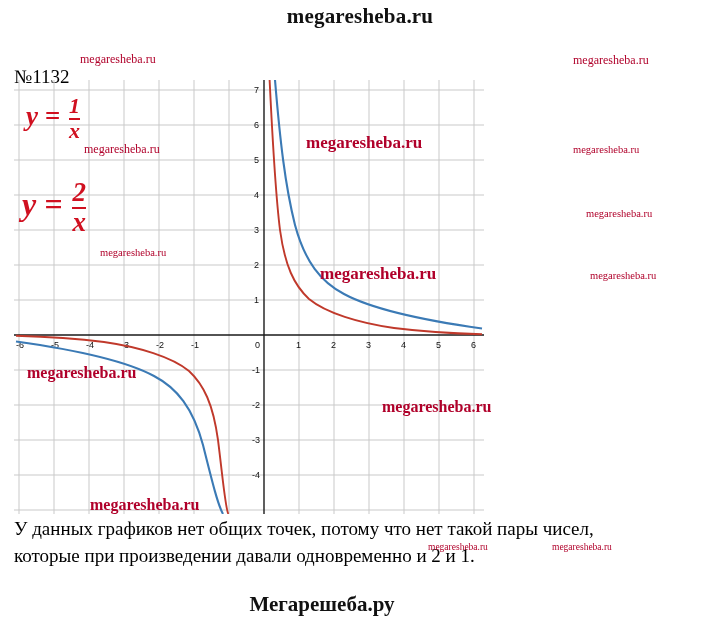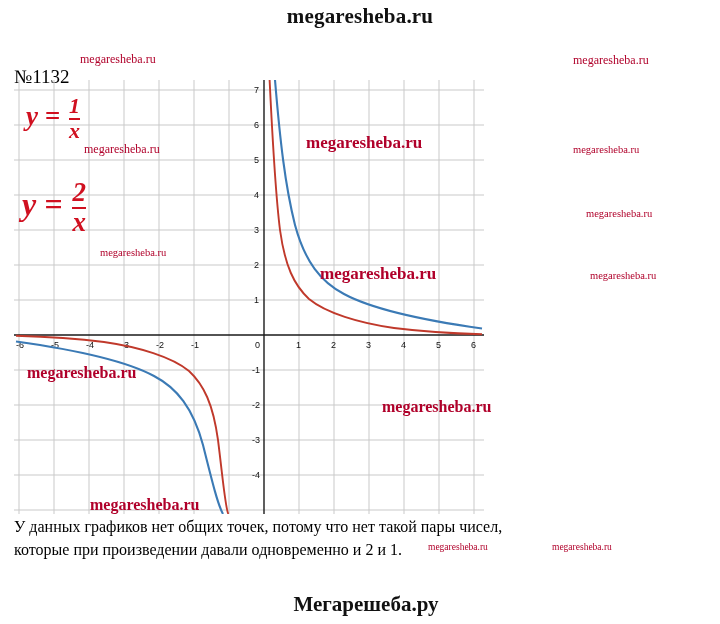--- a/index.html
+++ b/index.html
@@ -35,21 +35,20 @@
   }
   .site-title-bottom {
     position: absolute;
     left: 0; top: 592px;
     width: 644px;
     text-align: center;
     font-family: "Liberation Serif", serif;
     font-weight: bold;
     font-size: 21px;
     color: #111111;
-    padding-left: 44px;
   }
   
   .task-number {
     position: absolute;
     left: 14px; top: 42px;
     font-family: "Liberation Serif", serif;
     font-size: 19px;
     color: #000000;
     margin-top: 24px;
   }
@@ -128,21 +127,21 @@
     font-size: 32px;
   }
   .hand-2 .frac { font-size: 27px; }
   
   .answer {
     position: absolute;
     left: 14px;
     top: 516px;
     width: 700px;
     font-family: "Liberation Serif", serif;
-    font-size: 16px;
+    font-size: 19px;
     line-height: 1.42;
     color: #000000;
   }
 </style>
 </head>
 <body>
 
 <div class="page">
 
   <div class="site-title-top">megaresheba.ru</div>

